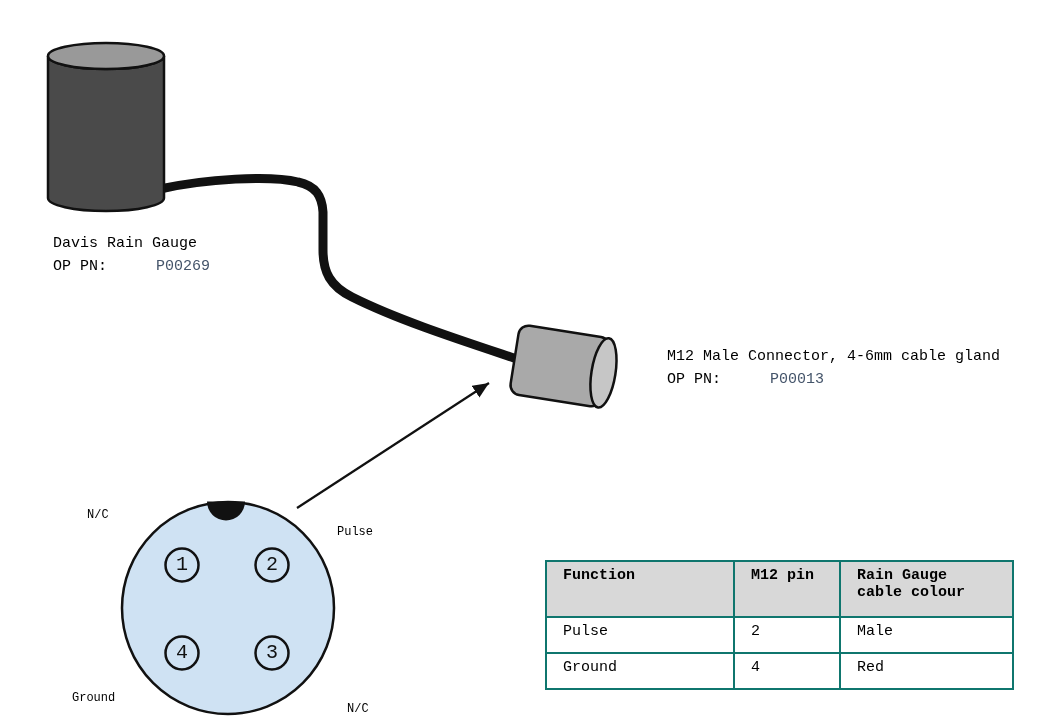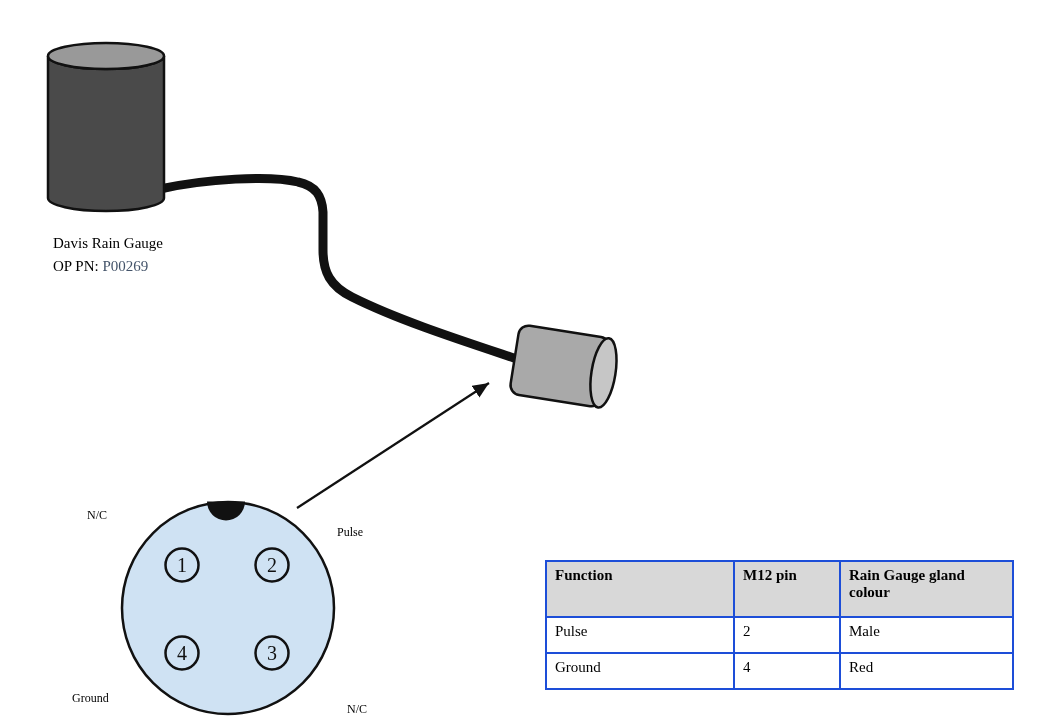--- a/index.html
+++ b/index.html
@@ -1,36 +1,36 @@
 <!DOCTYPE html>
 <html><head>
 <meta charset="utf-8">
 <style>
   html,body { margin:0; padding:0; background:#fff; }
   .canvas {
     position:relative; width:1044px; height:725px; background:#ffffff;
-    font-family:Liberation Serif, serif; color:#000; overflow:hidden;
+    font-family:Liberation Mono, monospace; color:#000; overflow:hidden;
   }
   svg.diagram { position:absolute; left:0; top:0; }
 
   .label { position:absolute; font-size:15px; line-height:23px; white-space:nowrap; }
   .pin-label { position:absolute; font-size:12px; line-height:18px; white-space:nowrap; }
   .pin-num {
     position:absolute; transform:translate(-50%,-50%);
     font-size:20px; line-height:20px; color:#111;
   }
-  .pn { color:#44546a; }
+  .pn { color:#44546a;margin-left:40px; }
 
   table.pinout-table {
     position:absolute; left:545px; top:560px; width:467px;
     border-collapse:collapse; table-layout:fixed;
     font-size:15px; color:#000;
   }
   table.pinout-table td {
-    border:2px solid #1d4ed8; padding:5px 8px; vertical-align:top;
+    border:2px solid #0f766e; padding:5px 16px; vertical-align:top;
     overflow:hidden;
   }
   table.pinout-table td.hdr {
     background:#d8d8d8; font-weight:bold; height:44px;
   }
   table.pinout-table td.cell { height:24px; }
 </style>
 </head>
 <body>
 
@@ -68,20 +68,27 @@
   </svg>
 
   <div class="label" style="left:53px; top:232px;">
     <div>Davis Rain Gauge</div>
     <div>
       <span>OP PN:</span>
       <span class="pn">P00269</span>
     </div>
   </div>
 
+  <div class="label" style="left:667px; top:345px;">
+    <div>M12 Male Connector, 4-6mm cable gland</div>
+    <div>
+      <span>OP PN:</span>
+      <span class="pn">P00013</span>
+    </div>
+  </div>
 
   <div class="pin-label" style="left:87px;  top:506px;">N/C</div>
   <div class="pin-label" style="left:337px; top:523px;">Pulse</div>
   <div class="pin-label" style="left:72px;  top:689px;">Ground</div>
   <div class="pin-label" style="left:347px; top:700px;">N/C</div>
 
   <div class="pin-num" style="left:182px; top:565px;">1</div>
   <div class="pin-num" style="left:272px; top:565px;">2</div>
   <div class="pin-num" style="left:272px; top:653px;">3</div>
   <div class="pin-num" style="left:182px; top:653px;">4</div>
@@ -89,21 +96,21 @@
   <table class="pinout-table">
     <colgroup>
       <col style="width:188px">
         <col style="width:106px">
         <col style="width:173px">
     </colgroup>
     <tbody>
       <tr>
         <td class="hdr">Function</td>
         <td class="hdr">M12 pin</td>
-        <td class="hdr">Rain Gauge gland colour</td>
+        <td class="hdr">Rain Gauge cable colour</td>
       </tr>
       <tr>
         <td class="cell">Pulse</td>
         <td class="cell">2</td>
         <td class="cell">Male</td>
       </tr>
       <tr>
         <td class="cell">Ground</td>
         <td class="cell">4</td>
         <td class="cell">Red</td>

